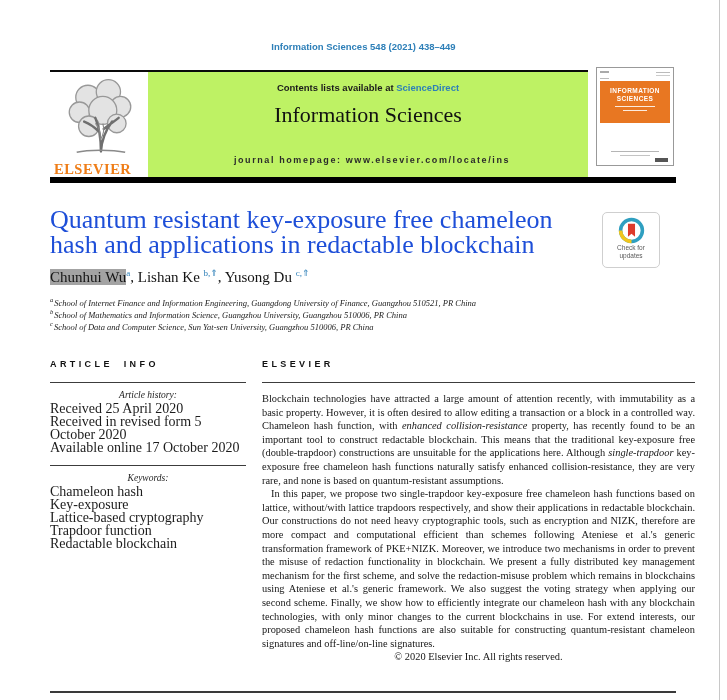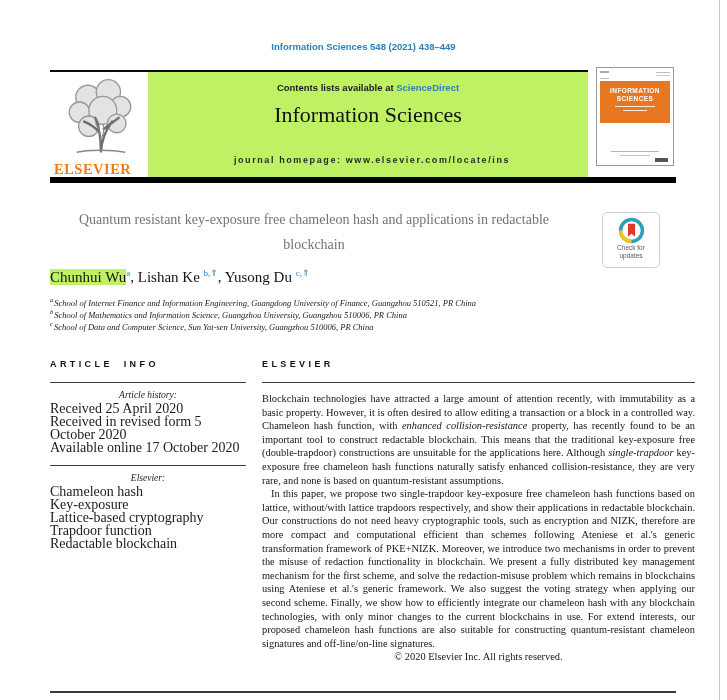--- a/index.html
+++ b/index.html
@@ -60,24 +60,24 @@
   .cover-tinyline{ margin:4px auto 0; width:58%; height:1px; background:rgba(255,255,255,0.85); }
   .cover-tinyline.small{ margin-top:3px; width:34%; }
   .cover-bottom-line1{ position:absolute; left:19%; bottom:13px; width:62%; height:1px; background:#b5b5b5; }
   .cover-bottom-line2{ position:absolute; left:30%; bottom:9px; width:40%; height:1px; background:#c4c4c4; }
   .cover-barcode{ position:absolute; right:5px; bottom:3px; width:13px; height:4px; background:#555; }
 
   
   .article-title{
     position:absolute; left:50px; top:207px; width:528px;
     font-family:"Liberation Serif", serif; font-weight:400;
-    font-size:14px; line-height:25px; color:#737373;text-align:center;
+    font-size:26px; line-height:25px; color:#1d4ed8;
   }
   .authors{ position:absolute; left:50px; top:269px; font-size:15px; color:#141414; }
-  .authors .hl{ background:#bef264; }
+  .authors .hl{ background:#a3a3a3; }
   .authors sup{ font-size:9px; color:#2d7fb8; vertical-align:super; line-height:0; }
   .affils{ position:absolute; left:50px; top:298px; font-style:italic; font-size:8.5px; line-height:11.8px; color:#222; }
   .affils sup{ font-size:6.5px; vertical-align:super; line-height:0; margin-right:1px; }
 
   
   .crossmark{
     position:absolute; left:602px; top:212px; width:58px; height:56px;
     border:1px solid #cfcfcf; border-radius:5px; background:#fff; cursor:pointer; text-align:center;
   }
   .crossmark svg{ display:block; margin:4px auto 0; }
@@ -179,21 +179,21 @@
   </div>
 
   <div class="info-col">
     <div class="col-header">ARTICLE INFO</div>
     <div class="col-rule"></div>
     <div class="info-label">Article history:</div>
     <div class="info-line">Received 25 April 2020</div>
     <div class="info-line">Received in revised form 5 October 2020</div>
     <div class="info-line">Available online 17 October 2020</div>
     <div class="col-rule second"></div>
-    <div class="info-label">Elsevier:</div>
+    <div class="info-label">Keywords:</div>
     <div class="info-line">Chameleon hash</div>
     <div class="info-line">Key-exposure</div>
     <div class="info-line">Lattice-based cryptography</div>
     <div class="info-line">Trapdoor function</div>
     <div class="info-line">Redactable blockchain</div>
   </div>
 
   <div class="abs-col">
     <div class="col-header">ELSEVIER</div>
     <div class="col-rule"></div>

